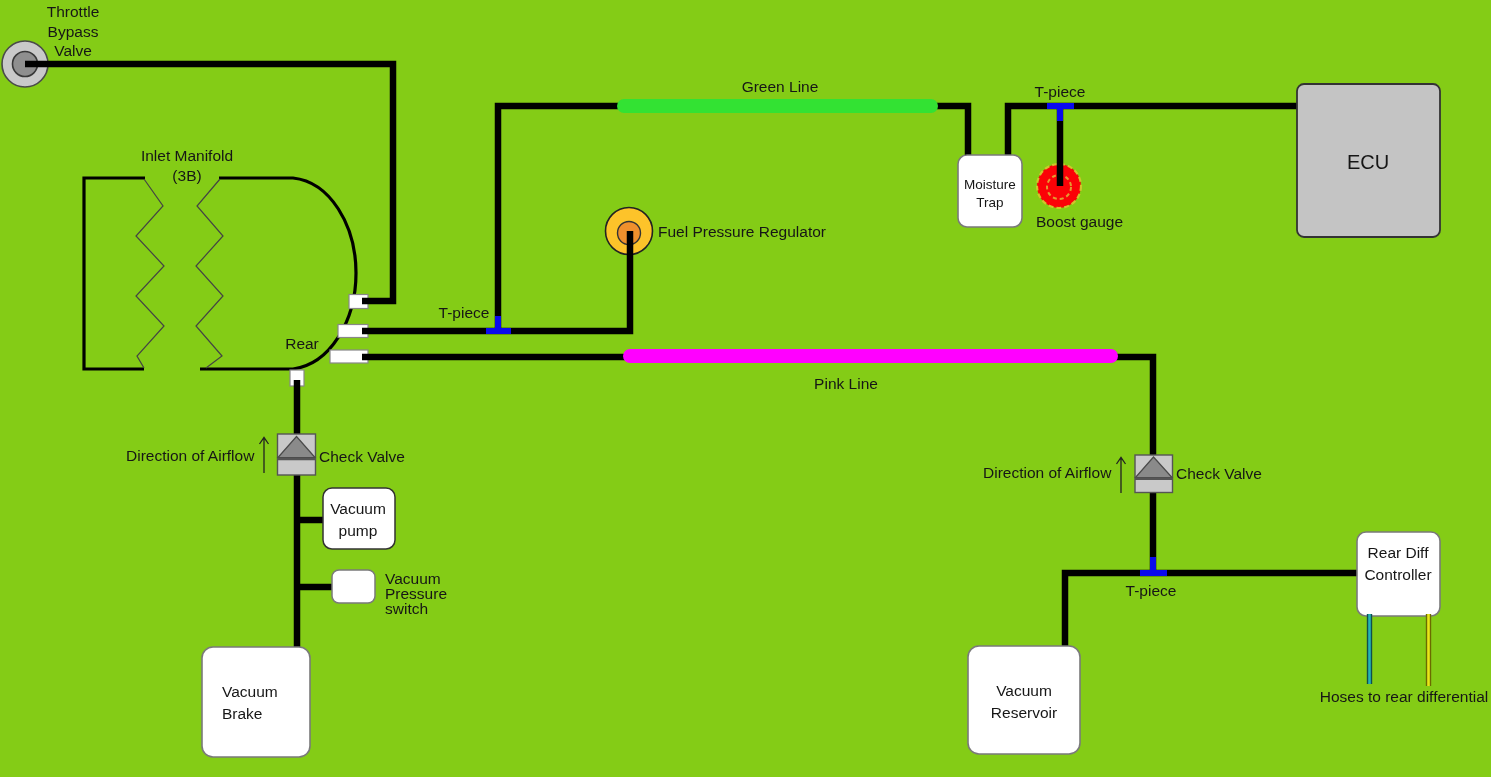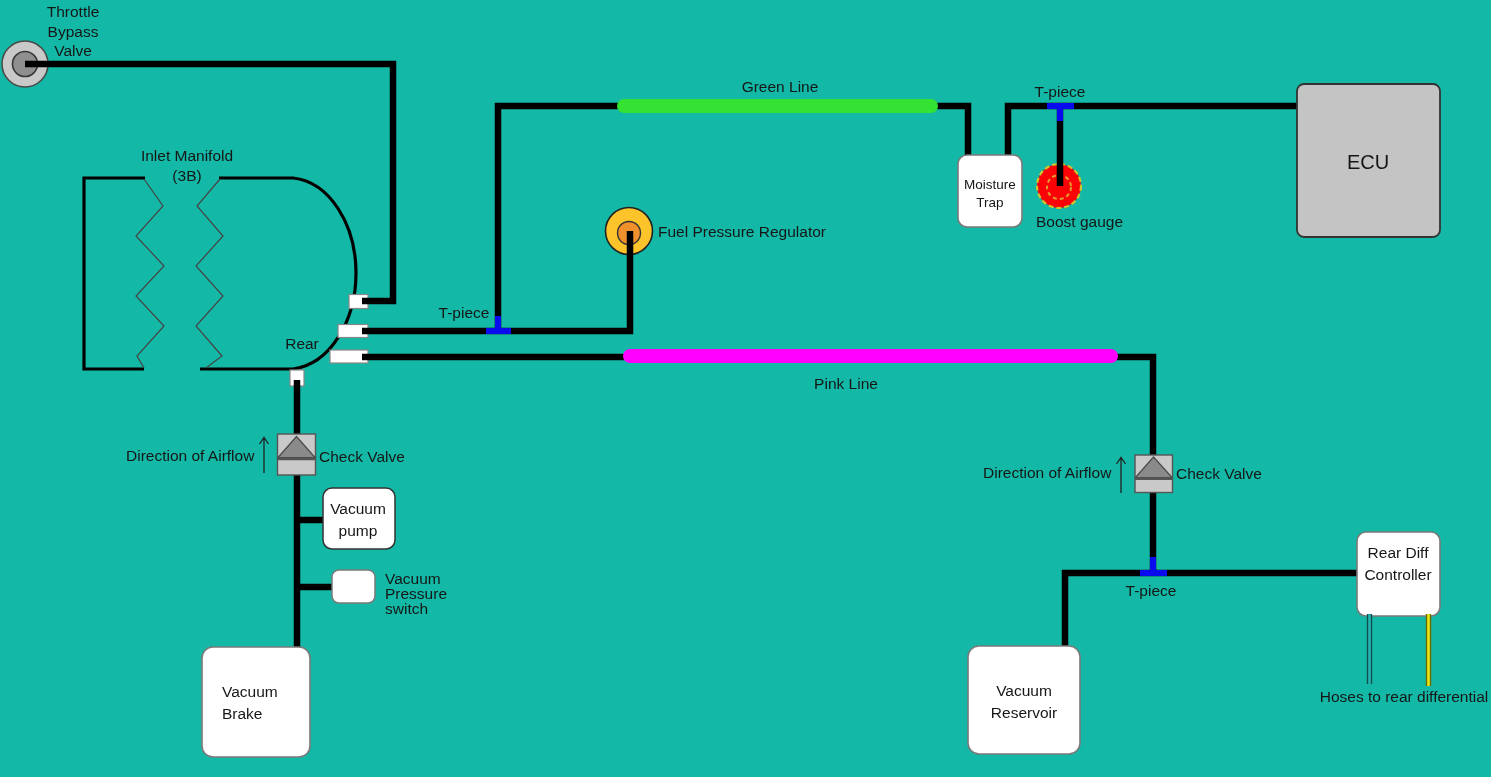--- a/index.html
+++ b/index.html
@@ -1,16 +1,16 @@
 <!DOCTYPE html>
 <html><head>
 <meta charset="utf-8">
 <style>
   html,body{margin:0;padding:0;background:#ffffff;}
-  .stage{position:relative;width:1491px;height:777px;background:#14b8a6;overflow:hidden;}
+  .stage{position:relative;width:1491px;height:777px;background:#84cc16;overflow:hidden;}
   svg{display:block;}
   text{font-family:"Liberation Sans", sans-serif;fill:#161616;}
   .lbl{font-size:15.5px;}
   .lbl-sm{font-size:13.5px;}
   .lbl-lg{font-size:20px;}
 </style>
 </head>
 <body>
 
 <div class="stage">

